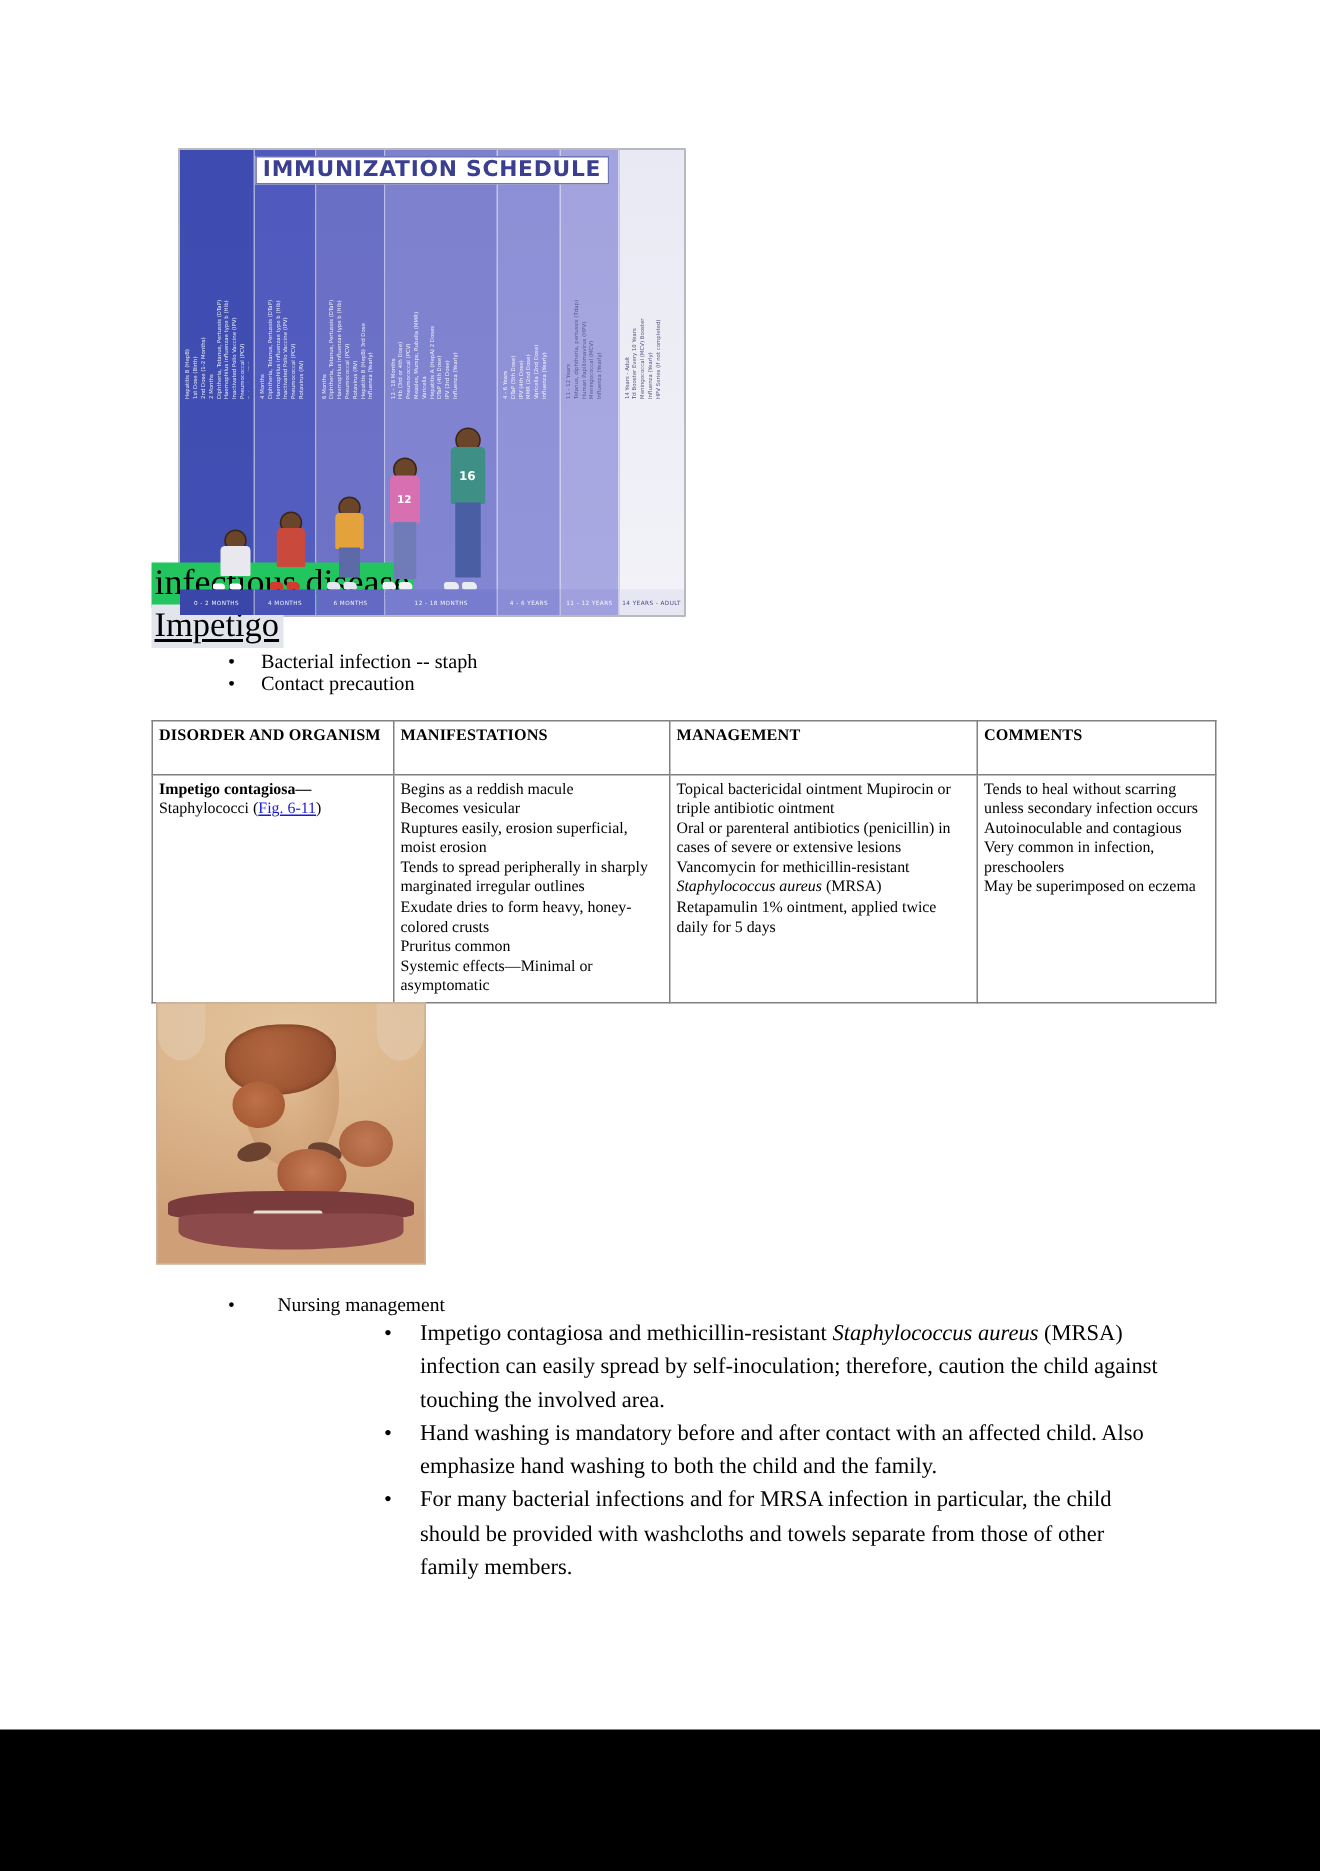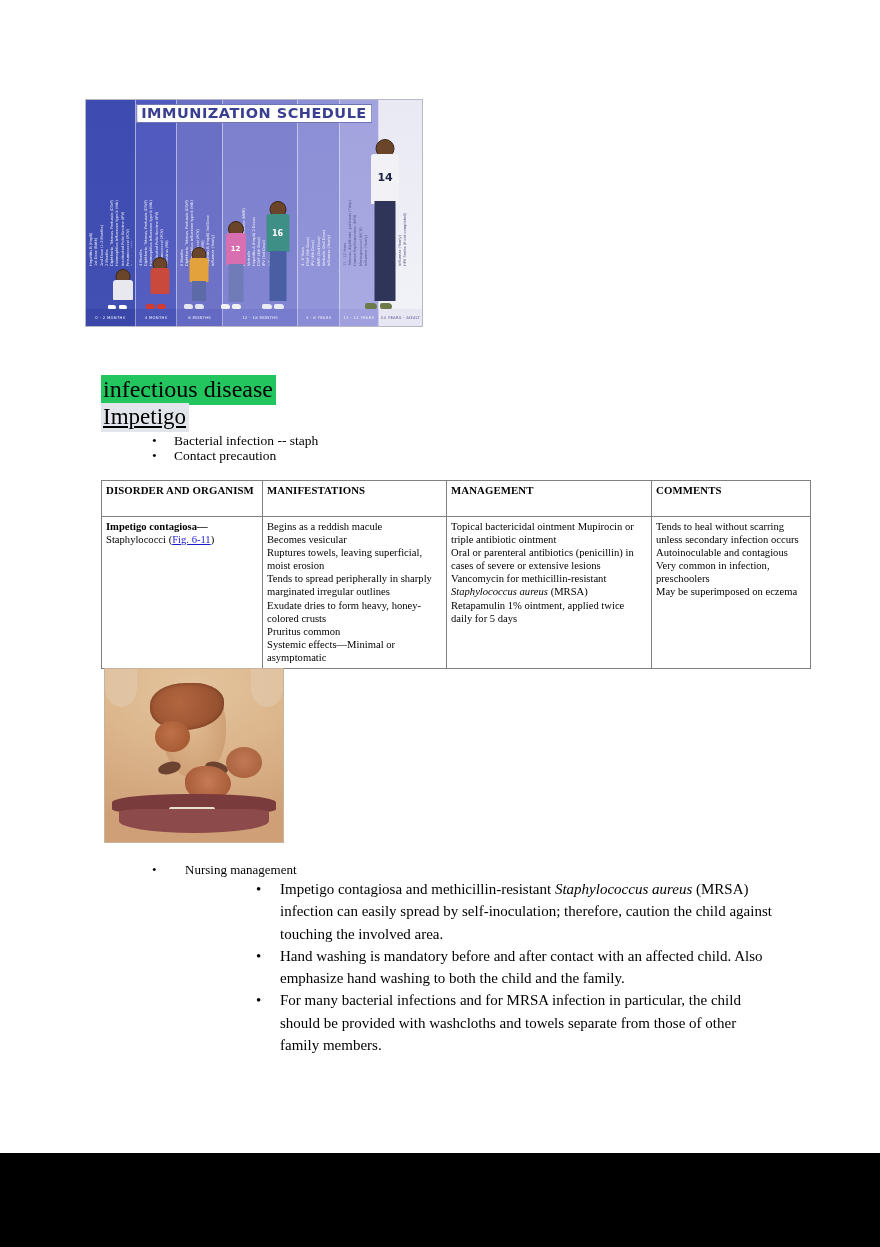--- a/index.html
+++ b/index.html
@@ -29,24 +29,24 @@
     left: 0;
     top: 1153px;
     width: 880px;
     height: 94px;
     background: #000000;
   }
 
   
   .immu-fig {
     position: absolute;
-    left: 85px;
+    left: 119px;
     top: 99px;
     width: 338px;
-    height: 228px;
+    height: 312px;
     border: 1px solid #b9b9c6;
     box-sizing: border-box;
     overflow: hidden;
     background: #737373;
   }
   .immu-cols {
     position: absolute;
     left: 0; top: 0; right: 0; bottom: 0;
     display: flex;
   }
@@ -429,28 +429,20 @@
       <div class="shoe-l" style="left:1px;width:9px;height:5px;background:#f0f2f6;"></div>
       <div class="shoe-r" style="left:12px;width:9px;height:5px;background:#f0f2f6;"></div>
     </div>
     <div class="kid" style="left:52%;width:10%;height:108px;">
       <div class="head" style="width:15px;height:15px;top:0;"></div>
       <div class="body" style="width:23px;height:38px;top:13px;background:#3e8f86;"></div>
       <div class="num" style="top:28px;font-size:8px;">16</div>
       <div class="legs" style="width:17px;height:50px;top:50px;background:#4a5fa3;"></div>
       <div class="shoe-l" style="left:1px;width:10px;height:5px;background:#e9ecf2;"></div>
       <div class="shoe-r" style="left:13px;width:10px;height:5px;background:#e9ecf2;"></div>
-    </div>
-    <div class="kid" style="left:83%;width:12%;height:170px;">
-      <div class="head" style="width:17px;height:17px;top:0;"></div>
-      <div class="body" style="width:28px;height:50px;top:15px;background:#f2f2f6;"></div>
-      <div class="num" style="top:32px;font-size:11px;color:#1d2340;">14</div>
-      <div class="legs" style="width:21px;height:100px;top:62px;background:#2f3558;"></div>
-      <div class="shoe-l" style="left:0px;width:12px;height:6px;background:#6d7a4a;"></div>
-      <div class="shoe-r" style="left:15px;width:12px;height:6px;background:#6d7a4a;"></div>
     </div>
 
     <div class="immu-foot">
       <div class="foot-cell" style="width:14.8%;background:#3a47a9;">0 - 2 MONTHS</div>
       <div class="foot-cell" style="width:12.4%;background:#4b55b8;">4 MONTHS</div>
       <div class="foot-cell" style="width:13.6%;background:#646ac3;">6 MONTHS</div>
       <div class="foot-cell" style="width:22.4%;background:#787cce;">12 - 18 MONTHS</div>
       <div class="foot-cell" style="width:12.4%;background:#8a8cd5;">4 - 6 YEARS</div>
       <div class="foot-cell" style="width:11.6%;background:#9fa0dd;">11 - 12 YEARS</div>
       <div class="foot-cell" style="width:12.8%;background:#e7e7f3;color:#4a4a86;">14 YEARS - ADULT</div>
@@ -480,21 +472,21 @@
     </thead>
     <tbody>
       <tr>
         <td class="col-a body-cell">
           <span class="bold">Impetigo contagiosa—</span><br>
           <span>Staphylococci (</span><a class="link" href="#">Fig. 6-11</a><span>)</span>
         </td>
         <td class="col-b body-cell">
           <span class="cell-line">Begins as a reddish macule</span>
           <span class="cell-line">Becomes vesicular</span>
-          <span class="cell-line">Ruptures towels, leaving superficial, moist erosion</span>
+          <span class="cell-line">Ruptures easily, erosion superficial, moist erosion</span>
           <span class="cell-line">Tends to spread peripherally in sharply marginated irregular outlines</span>
           <span class="cell-line">Exudate dries to form heavy, honey-colored crusts</span>
           <span class="cell-line">Pruritus common</span>
           <span class="cell-line">Systemic effects—Minimal or asymptomatic</span>
         </td>
         <td class="col-c body-cell">
           <span class="cell-line">Topical bactericidal ointment Mupirocin or triple antibiotic ointment</span>
           <span class="cell-line">Oral or parenteral antibiotics (penicillin) in cases of severe or extensive lesions</span>
           <span class="cell-line"><span>Vancomycin for methicillin-resistant </span><span class="ital">Staphylococcus aureus</span><span> (MRSA)</span></span>
           <span class="cell-line">Retapamulin 1% ointment, applied twice daily for 5 days</span>

